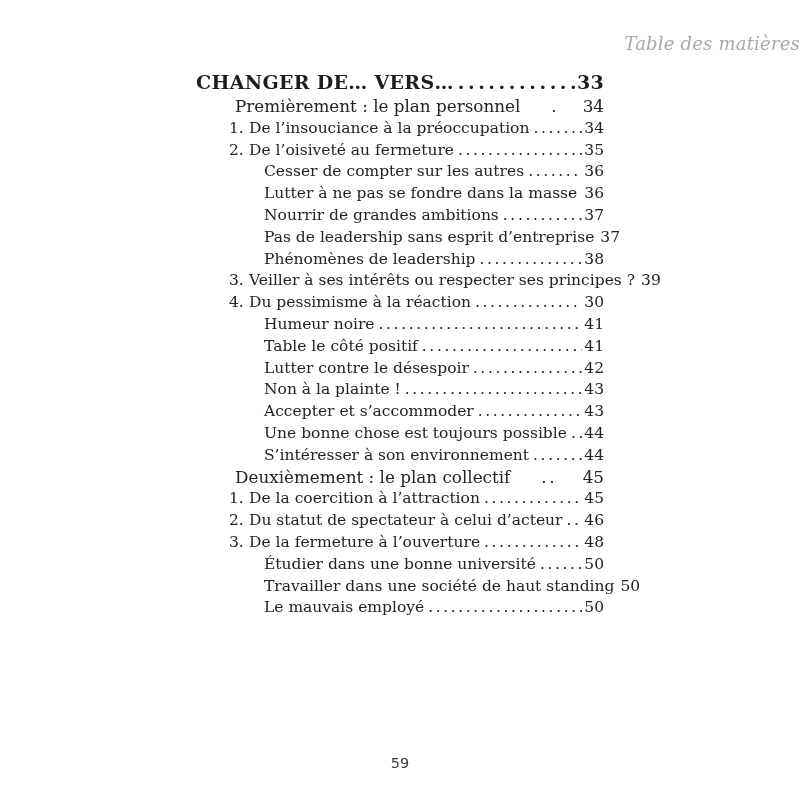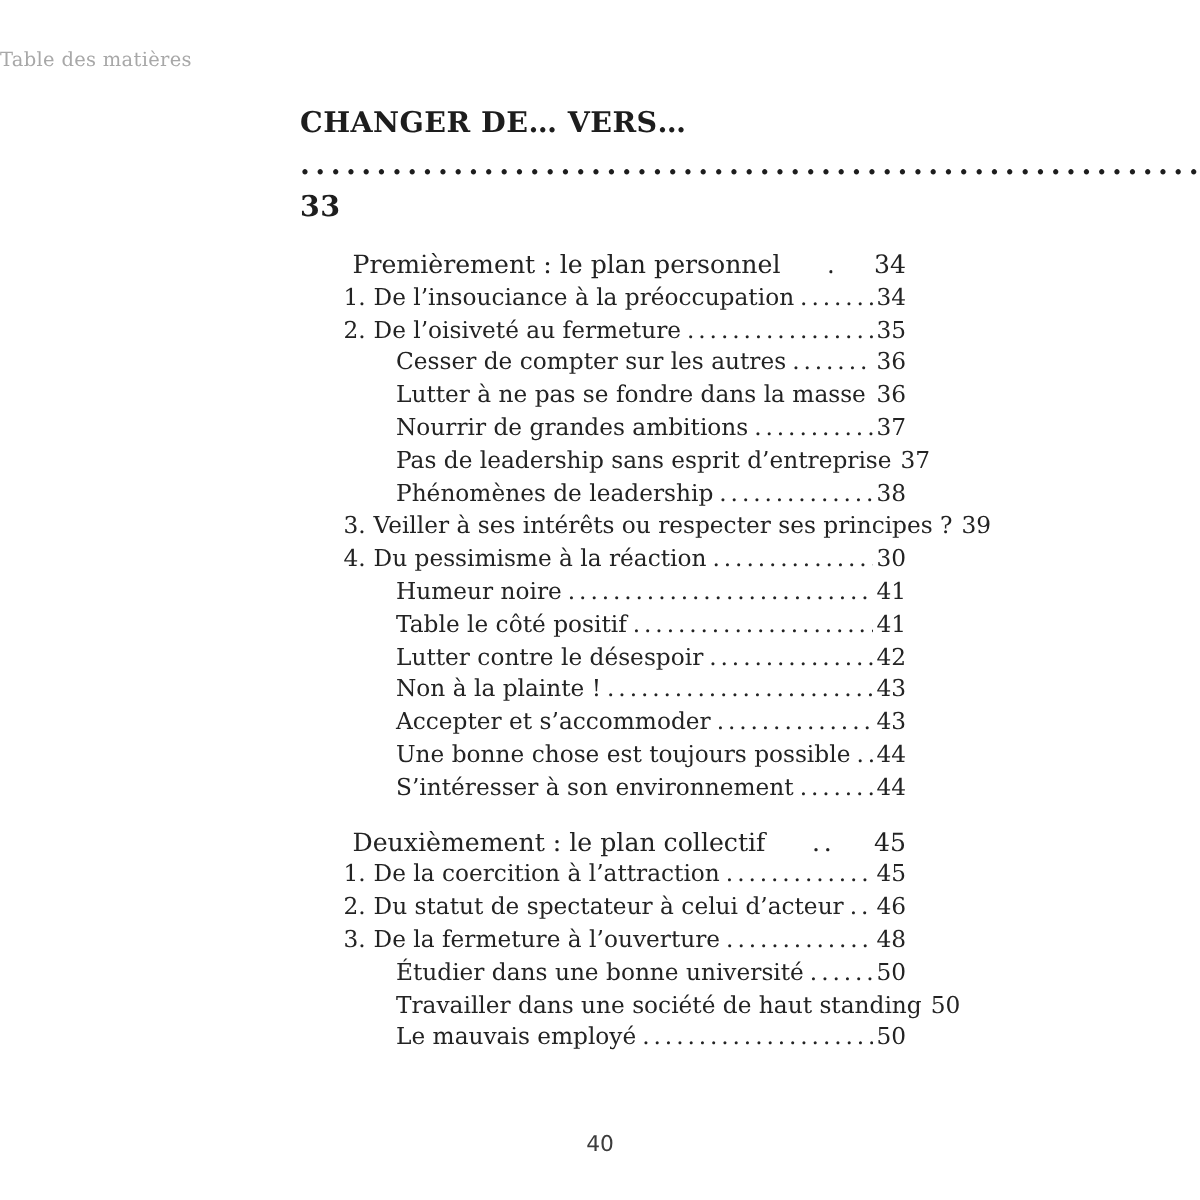--- a/index.html
+++ b/index.html
@@ -14,22 +14,23 @@
     background: #ffffff;
     font-family: "DejaVu Serif", serif;
     color: #232323;
     overflow: hidden;
   }
   .running-header {
     position: absolute;
     top: 33px;
     left: 0;
     width: 100%;
-    text-align: left;
-    font-size: 13px;
+    text-align: right;
+    font-style: italic;
+    font-size: 18px;
     color: #a8a8a8;
     letter-spacing: 0.2px;
   }
   .toc {
     position: absolute;
     left: 196px;
     top: 68px;
     width: 408px;
   }
   .row {
@@ -58,30 +59,29 @@
   .row .pg {
     flex: 0 0 auto;
   }
   
   .row.l0 {
     font-weight: bold;
     font-size: 19px;
     line-height: 28px;
     letter-spacing: 0.3px;
     color: #1d1d1d;
-    flex-direction: column;
   }
   .row.l0 .leader::after {
     letter-spacing: 3.6px;
   }
   
   .row.l1 {
     padding-left: 39px;
     font-size: 16.8px;
-    margin-top: 14px;
+    margin-top: 0;
     gap: 28px;
   }
   .row.l1 .leader { margin-left: 3px; margin-right: 0; }
   
   .row.l2 {
     padding-left: 33px;
   }
   
   .row.l3 {
     padding-left: 68px;
@@ -231,14 +231,14 @@
         <span class="leader"></span>
         <span class="pg">50</span>
       </div>
       <div class="row l3">
         <span class="label">Le mauvais employé</span>
         <span class="leader"></span>
         <span class="pg">50</span>
       </div>
     </div>
 
-  <div class="folio">40</div>
+  <div class="folio">59</div>
 </div>
 
 </body></html>

